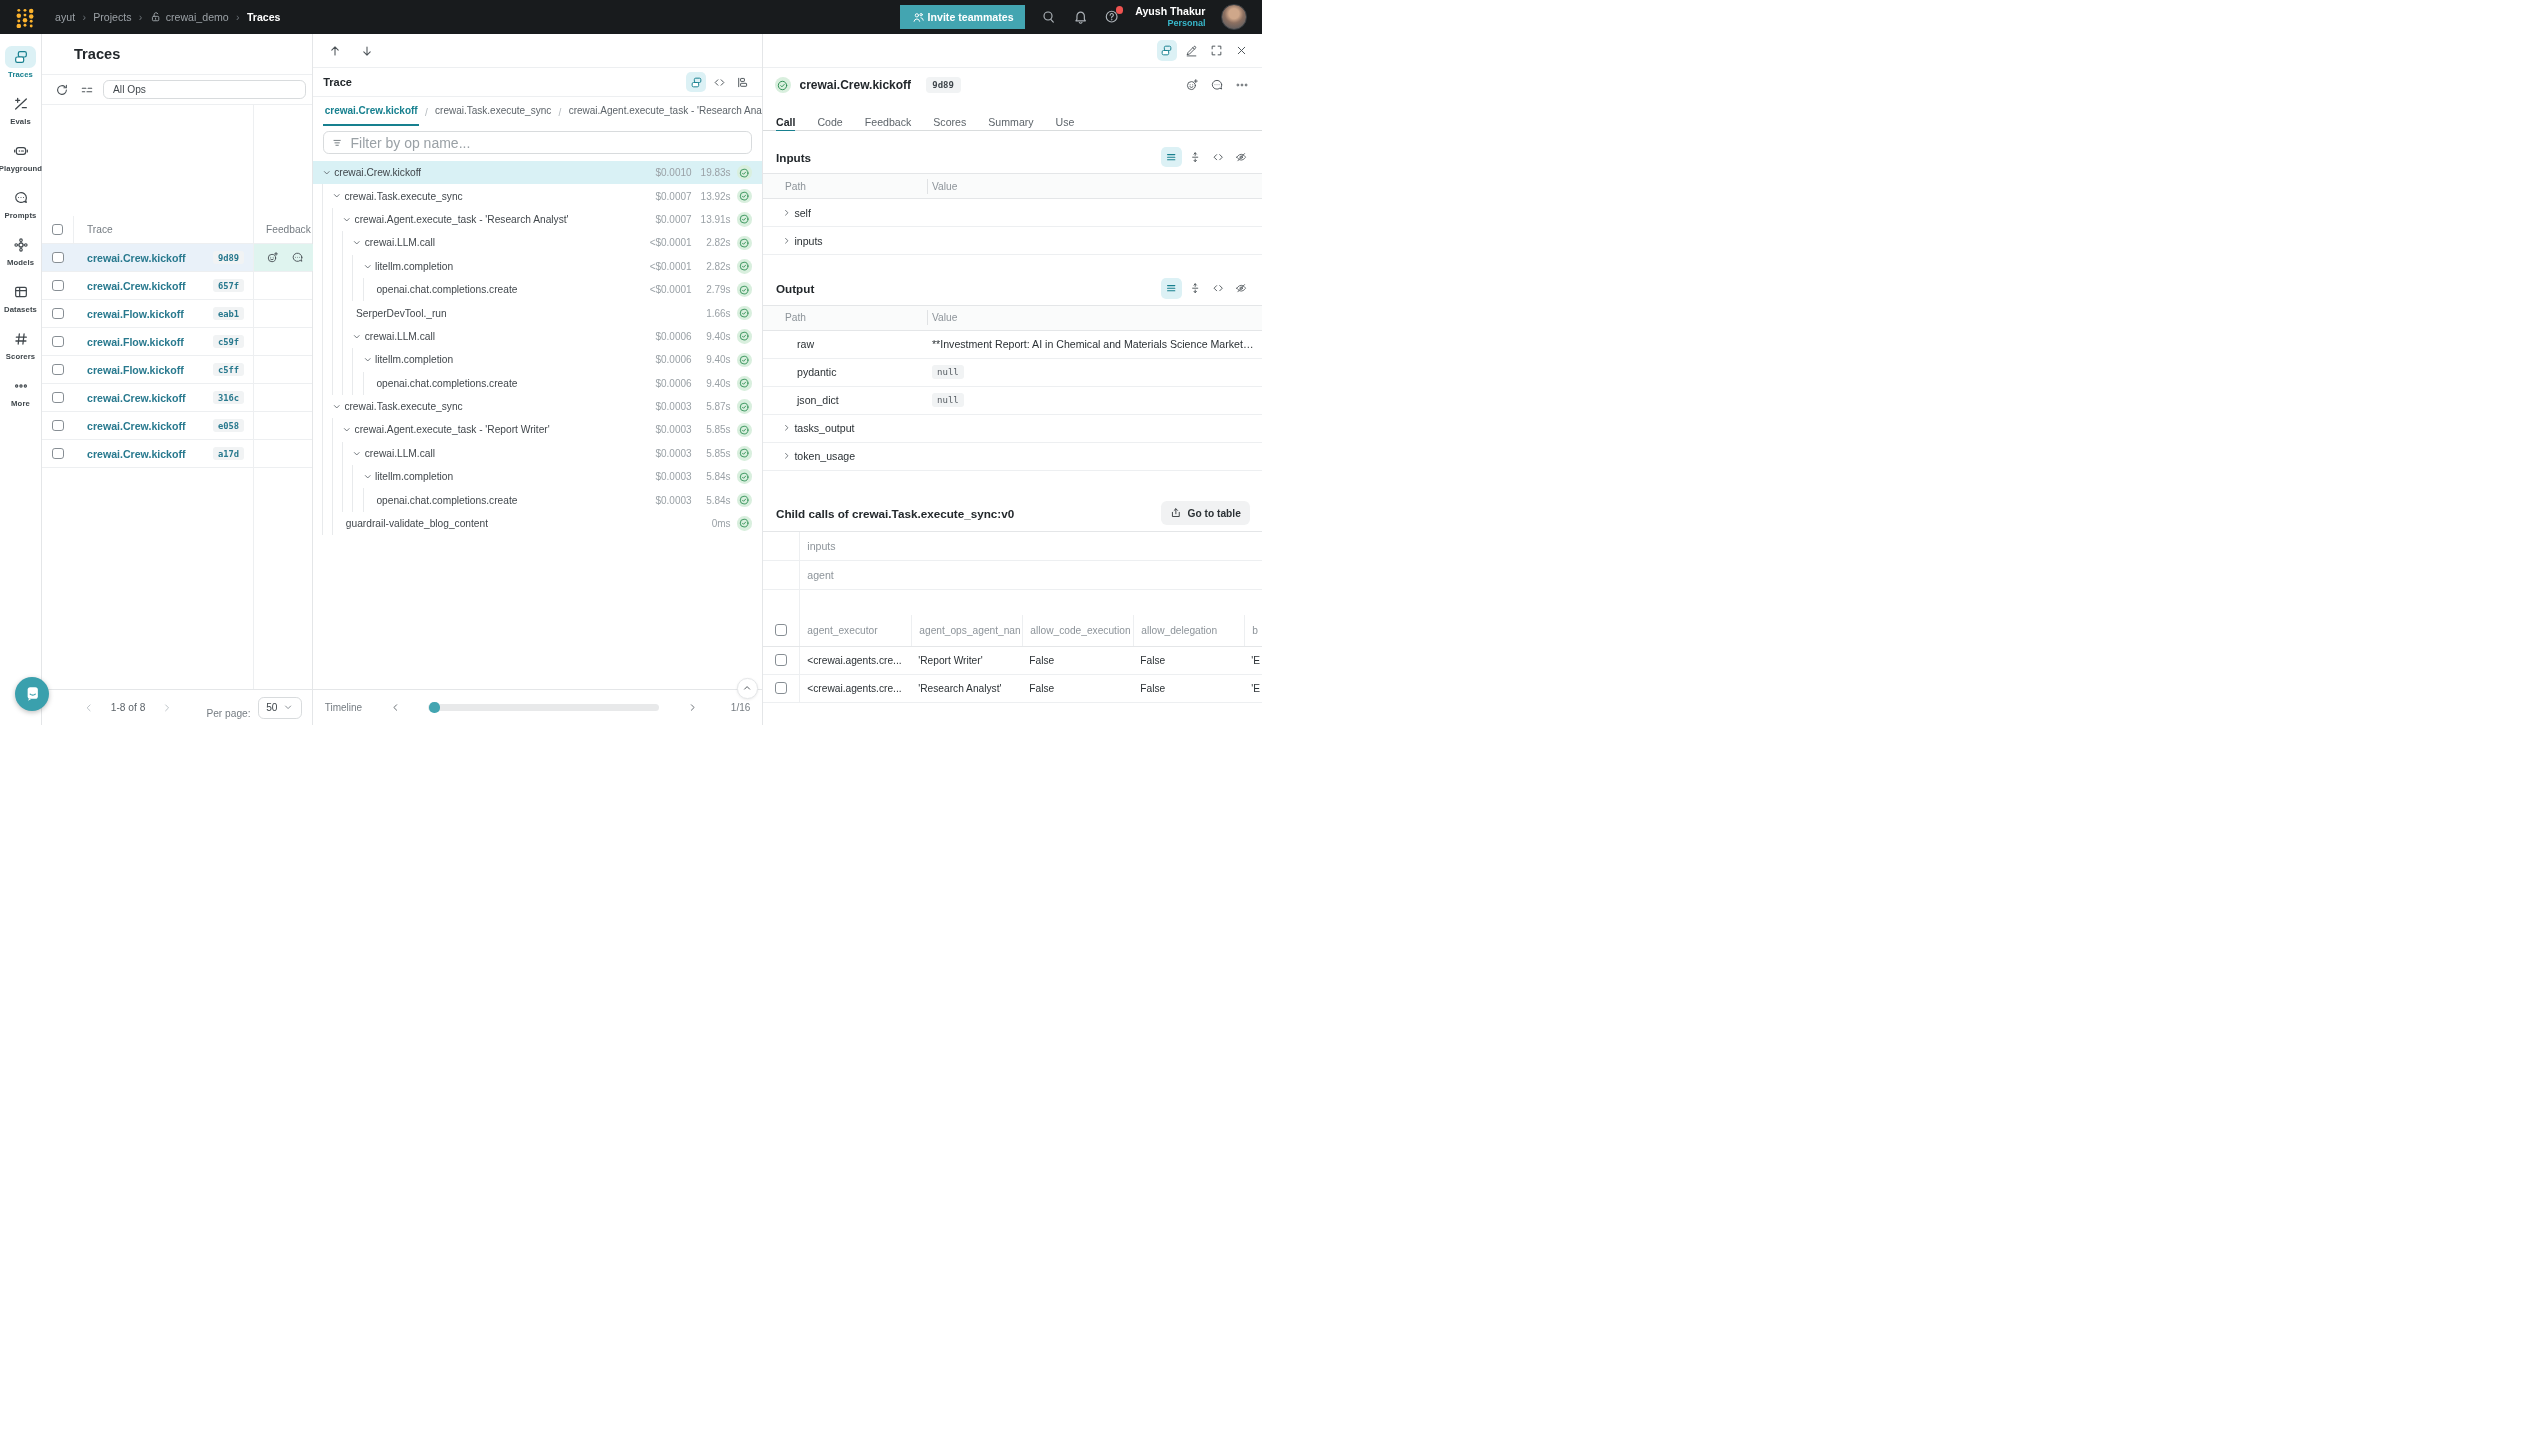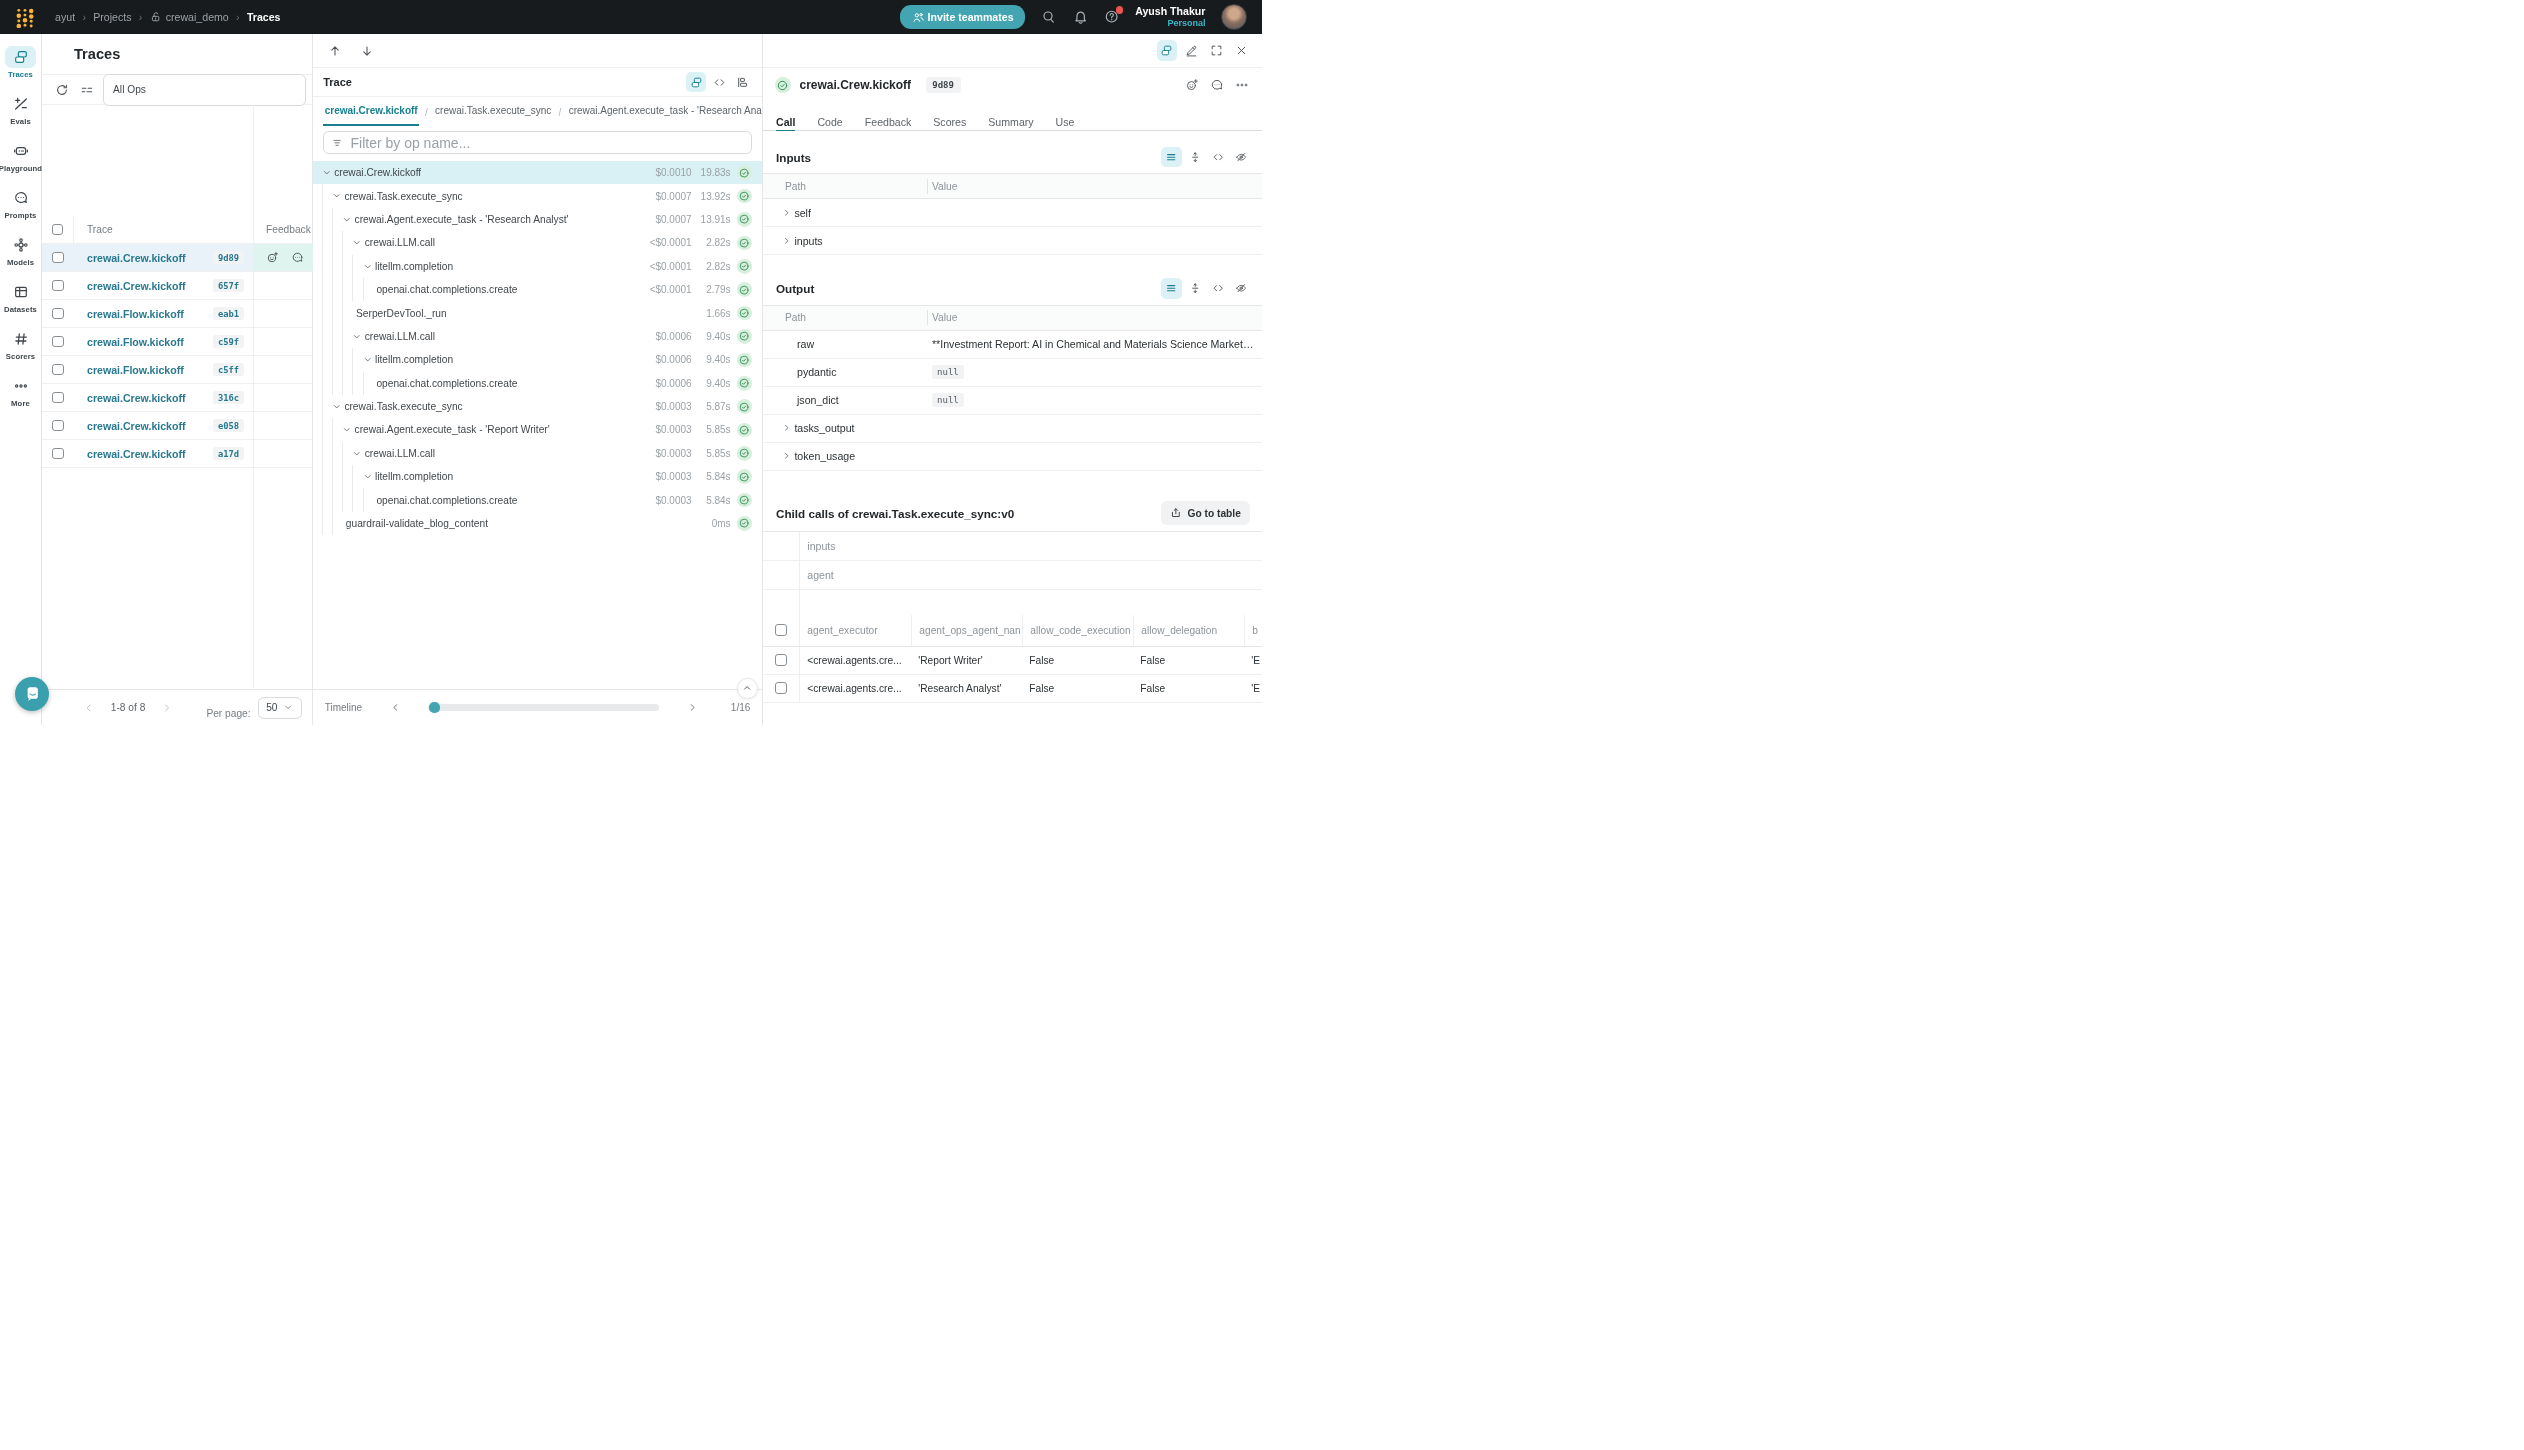--- a/index.html
+++ b/index.html
@@ -17,21 +17,21 @@
 
   
   .topbar{height:34px;background:var(--topbar-bg);display:flex;align-items:center;flex:0 0 34px;padding:0 14.6px;color:#c6cbcf;}
   .logo{margin-right:20.5px;}
   .crumbs{display:flex;align-items:center;gap:7.3px;font-size:10.6px;color:#9ba1a6;}
   .crumb{cursor:pointer;}
   .crumb-sep{color:#6a7075;}
   .crumb-proj{display:flex;align-items:center;gap:4.4px;}
   .crumb-current{color:#fff;font-weight:700;}
   .tb-right{margin-left:auto;display:flex;align-items:center;gap:16px;}
-  .invite-btn{display:flex;align-items:center;gap:3px;background:var(--accent-teal);color:#fff;font-size:10.6px;font-weight:600;border:none;border-radius:11px;height:24px;padding:0 11.7px;cursor:pointer;}
+  .invite-btn{display:flex;align-items:center;gap:3px;background:var(--accent-teal);color:#fff;font-size:10.6px;font-weight:600;border:none;border-radius:0;height:24px;padding:0 11.7px;cursor:pointer;}
   .tb-ico{color:#aeb4b9;cursor:pointer;position:relative;}
   .tb-help{position:relative;}
   .tb-dot{position:absolute;top:-2.9px;right:-3.7px;width:7.3px;height:7.3px;border-radius:50%;background:var(--notify-red);}
   .tb-user{text-align:right;line-height:1.25;}
   .tb-name{color:#fff;font-size:10.6px;font-weight:700;}
   .tb-org{color:var(--personal-teal);font-size:9px;font-weight:600;}
   .avatar{width:26px;height:26px;border-radius:50%;background:radial-gradient(circle at 50% 36%,#cfa78a 26%,#8c7061 48%,#46525c 100%);border:0.7px solid #3a3f43;cursor:pointer;}
 
   
   .main{flex:1;display:flex;min-height:0;}
@@ -43,21 +43,21 @@
   .sb-label{font-size:7.7px;font-weight:700;color:#3f464b;letter-spacing:0.1px;}
   .sb-item.active .sb-ico{background:var(--active-teal-bg);color:var(--active-teal);}
   .sb-item.active .sb-label{color:var(--active-teal);}
 
   
   .panel-list{width:271px;border-right:0.7px solid var(--border);display:flex;flex-direction:column;min-height:0;}
   .pl-title-row{height:41px;display:flex;align-items:center;padding:0 11.7px 0 32px;border-bottom:0.7px solid var(--border-light);}
   .pl-title{font-size:14.6px;font-weight:700;color:#23282c;}
   .pl-toolbar{height:30px;display:flex;align-items:center;gap:7.3px;padding:0 5.8px 0 11.7px;border-bottom:0.7px solid var(--border-light);}
   .tool-ico{color:#4c5principal3;color:#4c5358;width:17.5px;height:17.5px;display:flex;align-items:center;justify-content:center;cursor:pointer;}
-  .allops{flex:1;height:32px;border:0.7px solid #d8dbdd;border-radius:5.8px;display:flex;align-items:center;padding:0 8.8px;font-size:10.2px;color:#41474c;cursor:pointer;background:#fff;}
+  .allops{flex:1;height:19px;border:0.7px solid #d8dbdd;border-radius:5.8px;display:flex;align-items:center;padding:0 8.8px;font-size:10.2px;color:#41474c;cursor:pointer;background:#fff;}
   .pl-table{flex:1;position:relative;display:flex;flex-direction:column;min-height:0;}
   .pl-divider{position:absolute;left:211px;top:0;bottom:0;width:0.7px;background:var(--border-light);}
   .pl-spacer{height:111px;}
   .lr{display:grid;grid-template-columns:32px 179px 60px;height:28px;border-bottom:0.7px solid var(--border-light);align-items:stretch;cursor:pointer;}
   .lr-cbc{display:flex;align-items:center;justify-content:center;}
   .lr-main{display:flex;align-items:center;min-width:0;}
   .lr-fb{display:flex;align-items:center;gap:11.7px;padding-left:13px;color:#3f464b;}
   .lr.head{height:28px;cursor:default;}
   .lr.head .lr-cbc{border-right:0.7px solid var(--border-light);}
   .hdr-label{font-size:10.2px;color:#757c82;}

